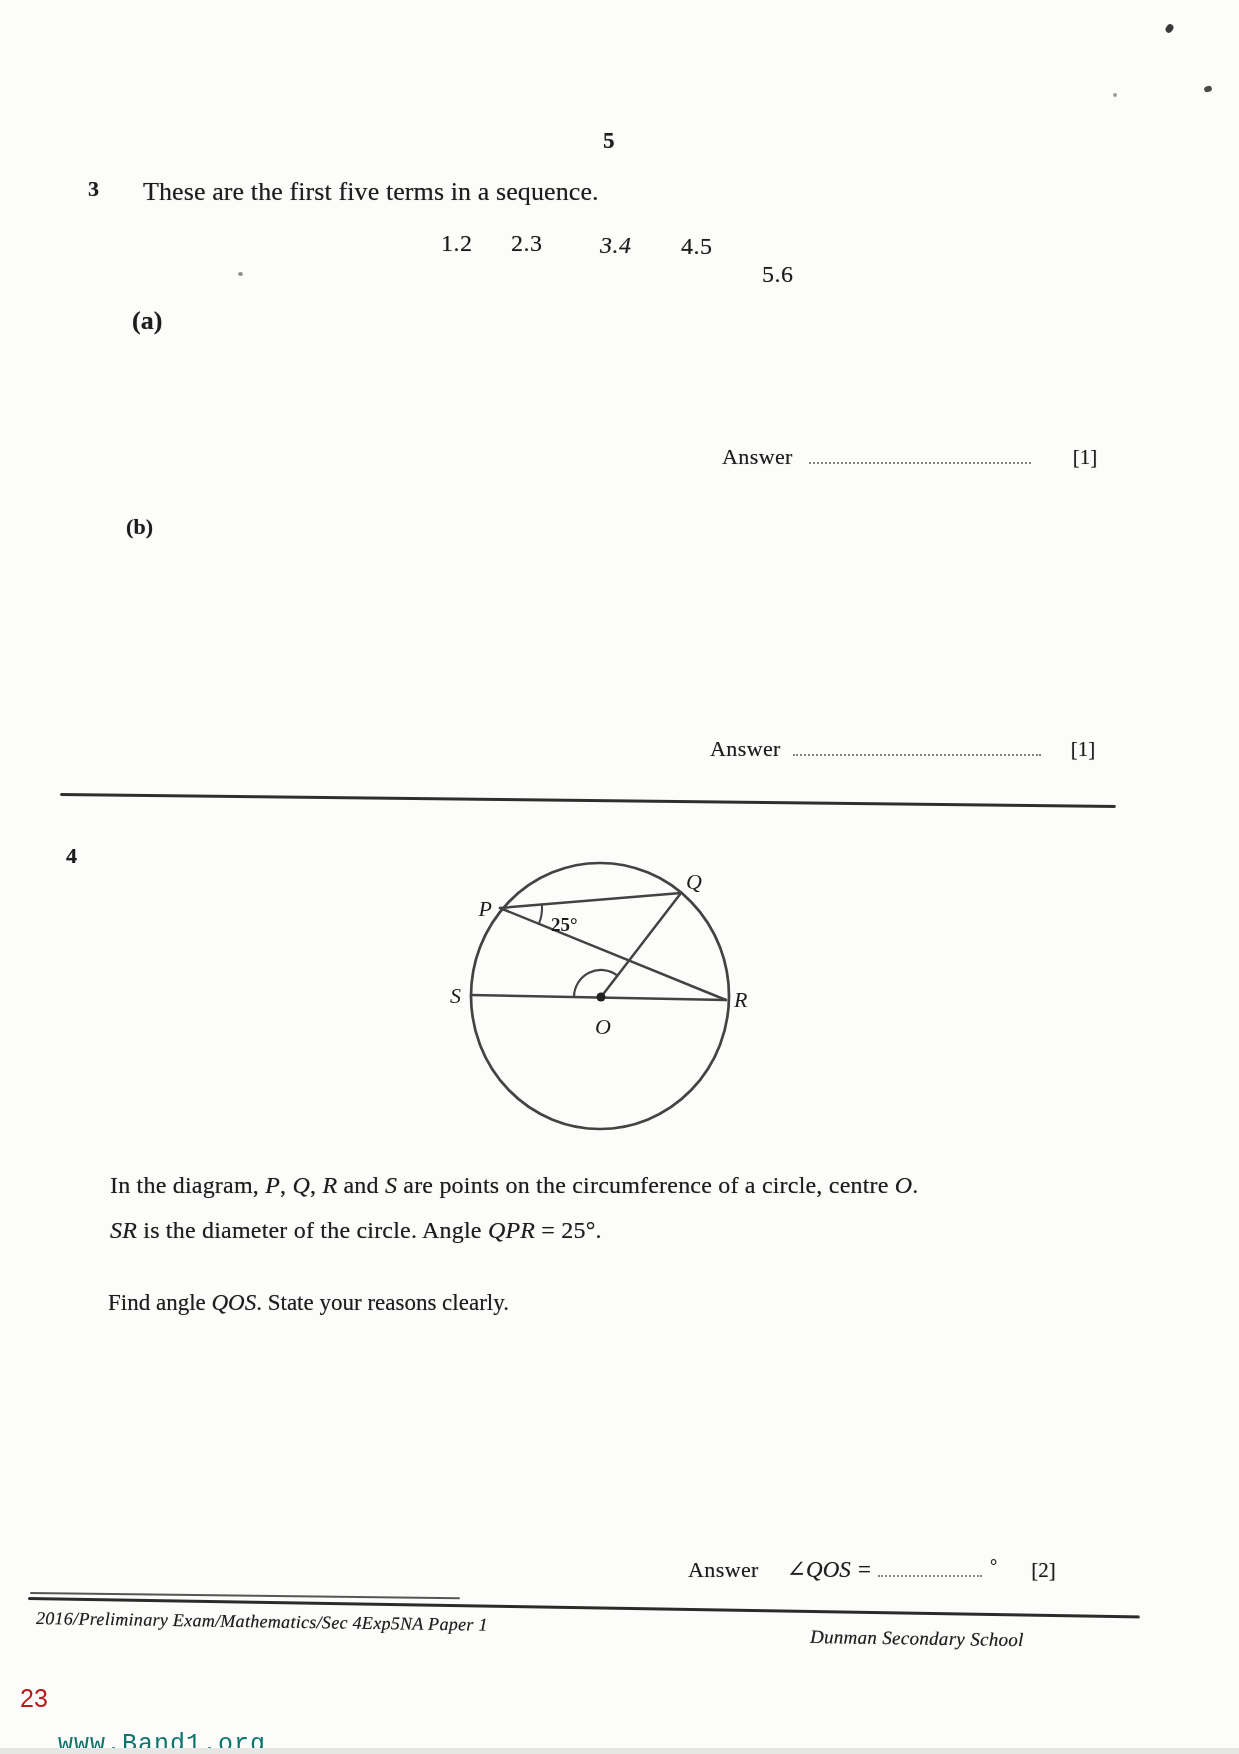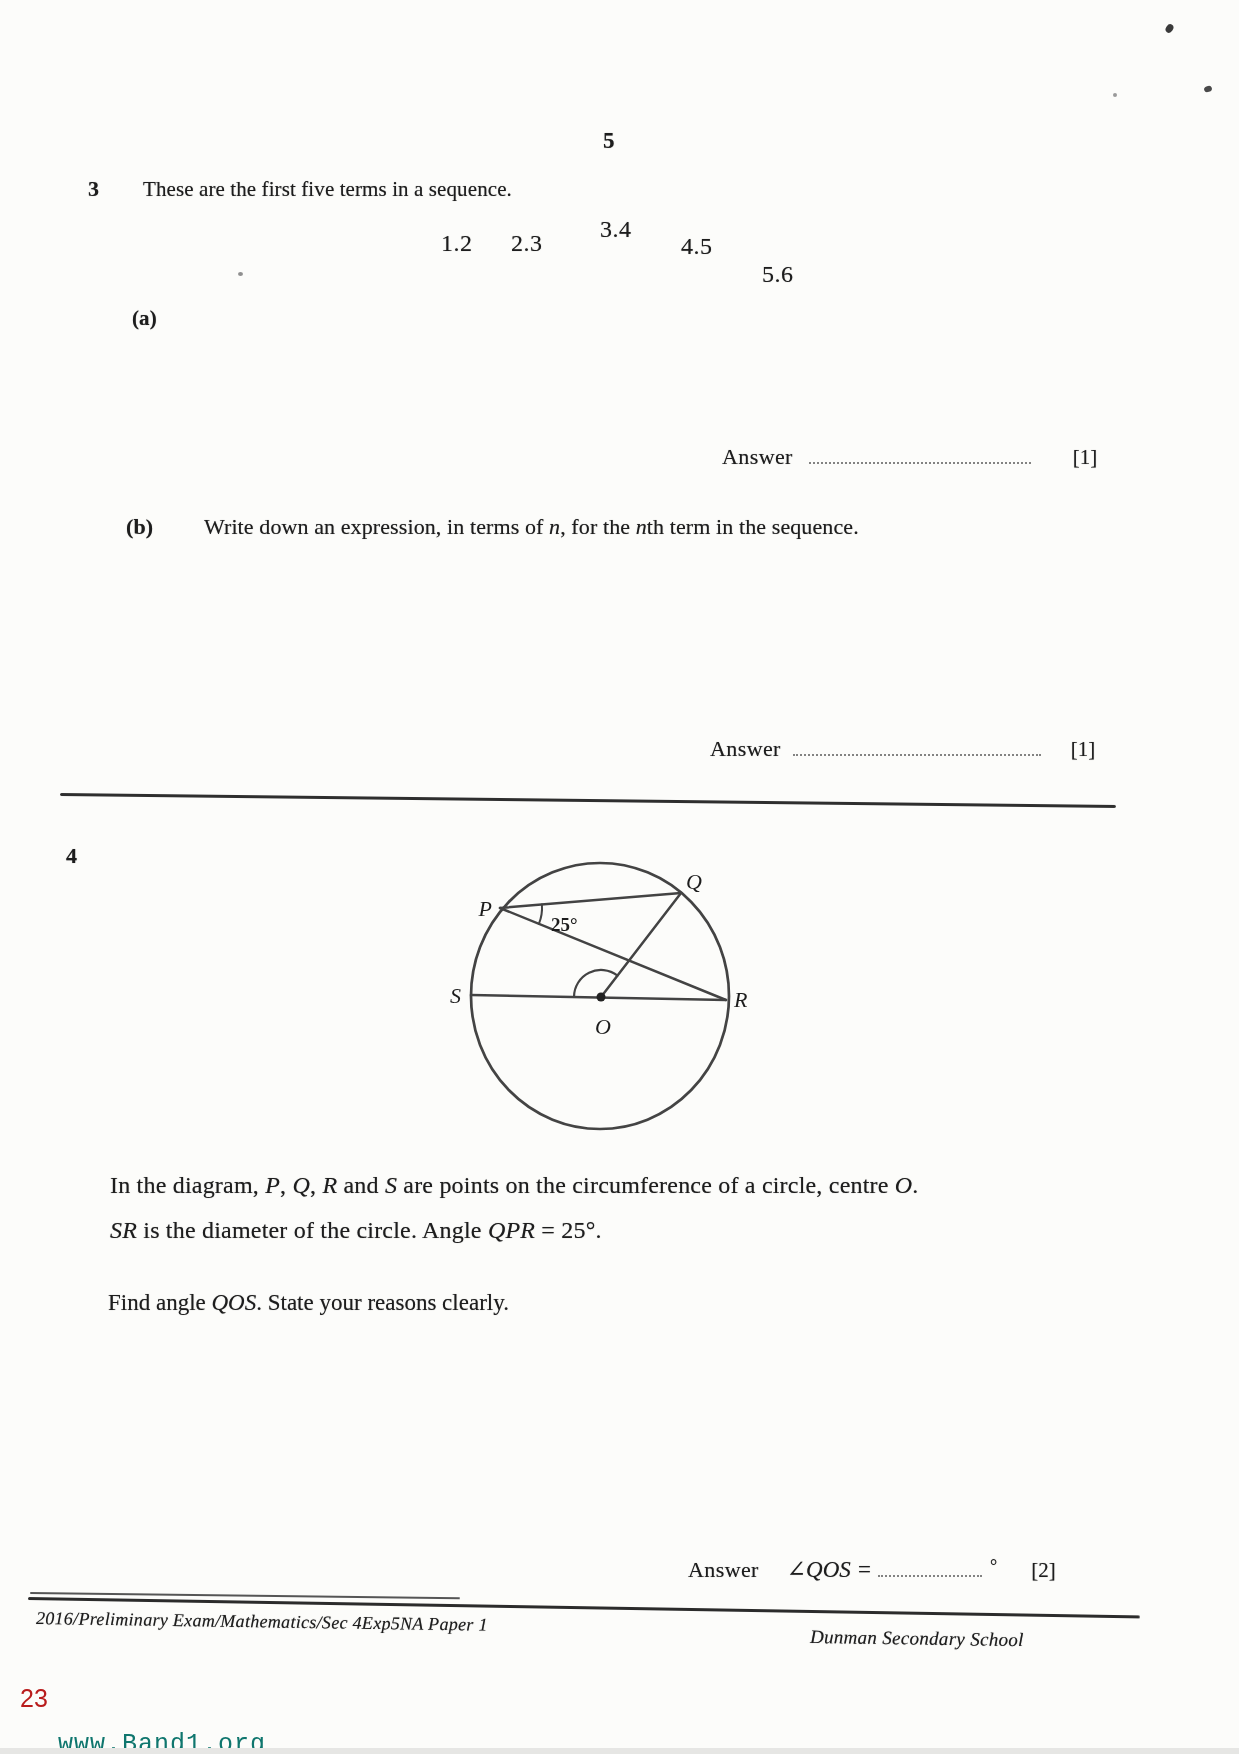--- a/index.html
+++ b/index.html
@@ -7,21 +7,21 @@
     position:relative;width:1239px;height:1754px;margin:0 auto;
     background:#fcfcfa;overflow:hidden;
     font-family:"Liberation Serif","DejaVu Serif",serif;
     color:#1d1d1d;
   }
   .abs{position:absolute;white-space:nowrap;}
   .t{text-shadow:0 0 0.8px rgba(35,35,35,0.55);}
   .b{font-weight:700;}
   .it{font-style:italic;}
   .qnum{font-size:22px;font-weight:700;}
-  .body21{font-size:21px;letter-spacing:.1px;}
+  .body21{font-size:26px;letter-spacing:.1px;}
   .body22{font-size:22px;letter-spacing:.1px;}
   .q4text{font-size:24px;letter-spacing:.2px;}
   .seq{font-size:24px;letter-spacing:.5px;}
   .answer-row{display:flex;align-items:baseline;}
   .answer-word{font-size:22px;letter-spacing:.4px;}
   .dotline{display:inline-block;height:16px;border-bottom:2px dotted #6e6e6e;opacity:.85;}
   .marks{font-size:21px;}
   .rule{position:absolute;background:#2e2e2e;transform-origin:left center;border-radius:2px;filter:blur(.3px);}
   .speck{position:absolute;border-radius:50%;}
   .footer-it{font-style:italic;letter-spacing:.3px;transform-origin:left center;}
@@ -37,34 +37,33 @@
   <div class="speck" style="left:1166px;top:24px;width:7px;height:9px;background:#3a3a3a;transform:rotate(35deg);"></div>
   <div class="speck" style="left:1204px;top:86px;width:8px;height:6px;background:#4a4a4a;transform:rotate(-20deg);"></div>
   <div class="speck" style="left:1113px;top:93px;width:4px;height:4px;background:#9a9a9a;"></div>
   <div class="speck" style="left:238px;top:272px;width:5px;height:4px;background:#8f8f8f;"></div>
 
   <div class="abs t qnum" style="left:88px;top:176px;">3</div>
   <div class="abs t body21" style="left:143px;top:177px;">These are the first five terms in a sequence.</div>
 
   <div class="abs t seq" style="left:441px;top:230px;">1.2</div>
   <div class="abs t seq" style="left:511px;top:230px;">2.3</div>
-  <div class="abs t seq" style="left:600px;top:216px;">3.4</div>
+  <div class="abs t seq" style="left:600px;top:232px;font-style:italic;">3.4</div>
   <div class="abs t seq" style="left:681px;top:233px;">4.5</div>
   <div class="abs t seq" style="left:762px;top:234px;margin-top:27px;">5.6</div>
 
   <div class="abs t b body21" style="left:132px;top:306px;">(a)</div>
 
   <div class="abs answer-row" style="left:722px;top:444px;">
     <span class="t answer-word">Answer</span>
     <span class="dotline" style="width:222px;margin-left:16px;"></span>
     <span class="t marks" style="margin-left:42px;">[1]</span>
   </div>
 
   <div class="abs t b body22" style="left:126px;top:514px;">(b)</div>
-  <div class="abs t body22" style="left:204px;top:514px;"><span>Write down an expression, in terms of </span><span class="it">n</span><span>, for the </span><span class="it">n</span><span>th term in the sequence.</span></div>
 
   <div class="abs answer-row" style="left:710px;top:736px;">
     <span class="t answer-word">Answer</span>
     <span class="dotline" style="width:248px;margin-left:12px;"></span>
     <span class="t marks" style="margin-left:30px;">[1]</span>
   </div>
 
   <div class="rule" style="left:60px;top:793px;width:1056px;height:3px;transform:rotate(0.65deg);"></div>
 
   <div class="abs t qnum" style="left:66px;top:843px;">4</div>

